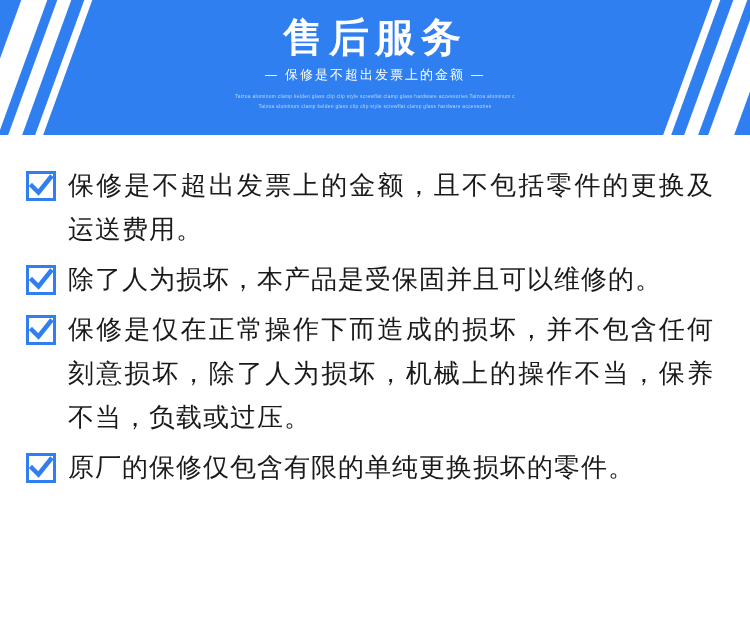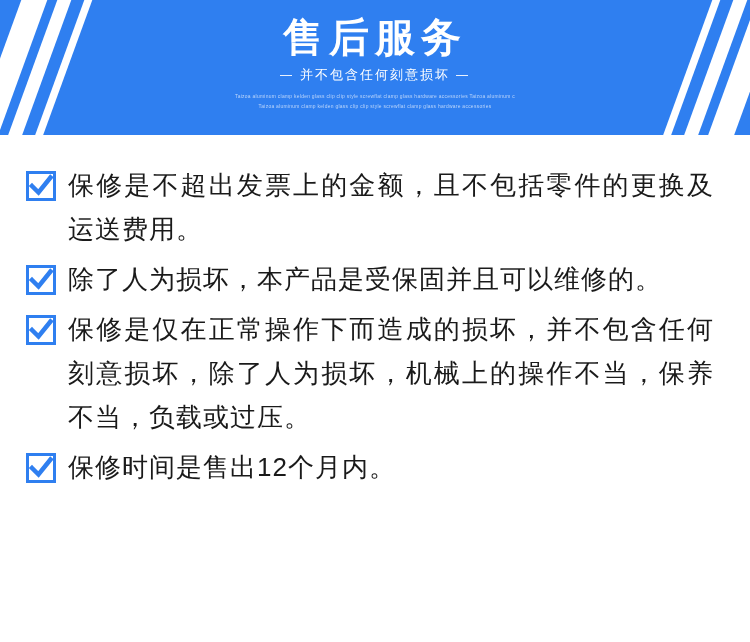--- a/index.html
+++ b/index.html
@@ -117,21 +117,21 @@
     <div class="slash slash-l1"></div>
     <div class="slash slash-l2"></div>
     <div class="slash slash-l3"></div>
     <div class="slash slash-r1"></div>
     <div class="slash slash-r2"></div>
     <div class="slash slash-r3"></div>
 
     <div class="banner-inner">
       <div class="banner-title">售后服务</div>
       <div class="banner-sub">
-        <span class="dash">—</span><span>并不包含任何刻意损坏</span><span class="dash">—</span>
+        <span class="dash">—</span><span>保修是不超出发票上的金额</span><span class="dash">—</span>
       </div>
       <div class="banner-fine">
         <div>Taizoa aluminum clamp kelden glass clip clip style screwflat clamp glass hardware accessories Taizoa aluminum c</div>
         <div>Taizoa aluminum clamp kelden glass clip clip style screwflat clamp glass hardware accessories</div>
       </div>
     </div>
   </div>
 
   <div class="content">
 
@@ -158,25 +158,25 @@
     <div class="item">
       <span class="check">
         <svg width="30" height="30" viewBox="0 0 30 30">
           <rect x="1.5" y="1.5" width="27" height="27" fill="none" stroke="#2f7ff0" stroke-width="3"></rect>
           <path d="M6 15 L12.5 21.5 L24.5 6.5" fill="none" stroke="#2f7ff0" stroke-width="4.5" stroke-linecap="square"></path>
         </svg>
       </span>
       <span class="item-text">保修是仅在正常操作下而造成的损坏，并不包含任何刻意损坏，除了人为损坏，机械上的操作不当，保养不当，负载或过压。</span>
     </div>
 
-
     <div class="item">
       <span class="check">
         <svg width="30" height="30" viewBox="0 0 30 30">
           <rect x="1.5" y="1.5" width="27" height="27" fill="none" stroke="#2f7ff0" stroke-width="3"></rect>
           <path d="M6 15 L12.5 21.5 L24.5 6.5" fill="none" stroke="#2f7ff0" stroke-width="4.5" stroke-linecap="square"></path>
         </svg>
       </span>
-      <span class="item-text">保修时间是售出12个月内。</span>
+      <span class="item-text">原厂的保修仅包含有限的单纯更换损坏的零件。</span>
     </div>
+
 
   </div>
 </div>
 
 </body></html>

